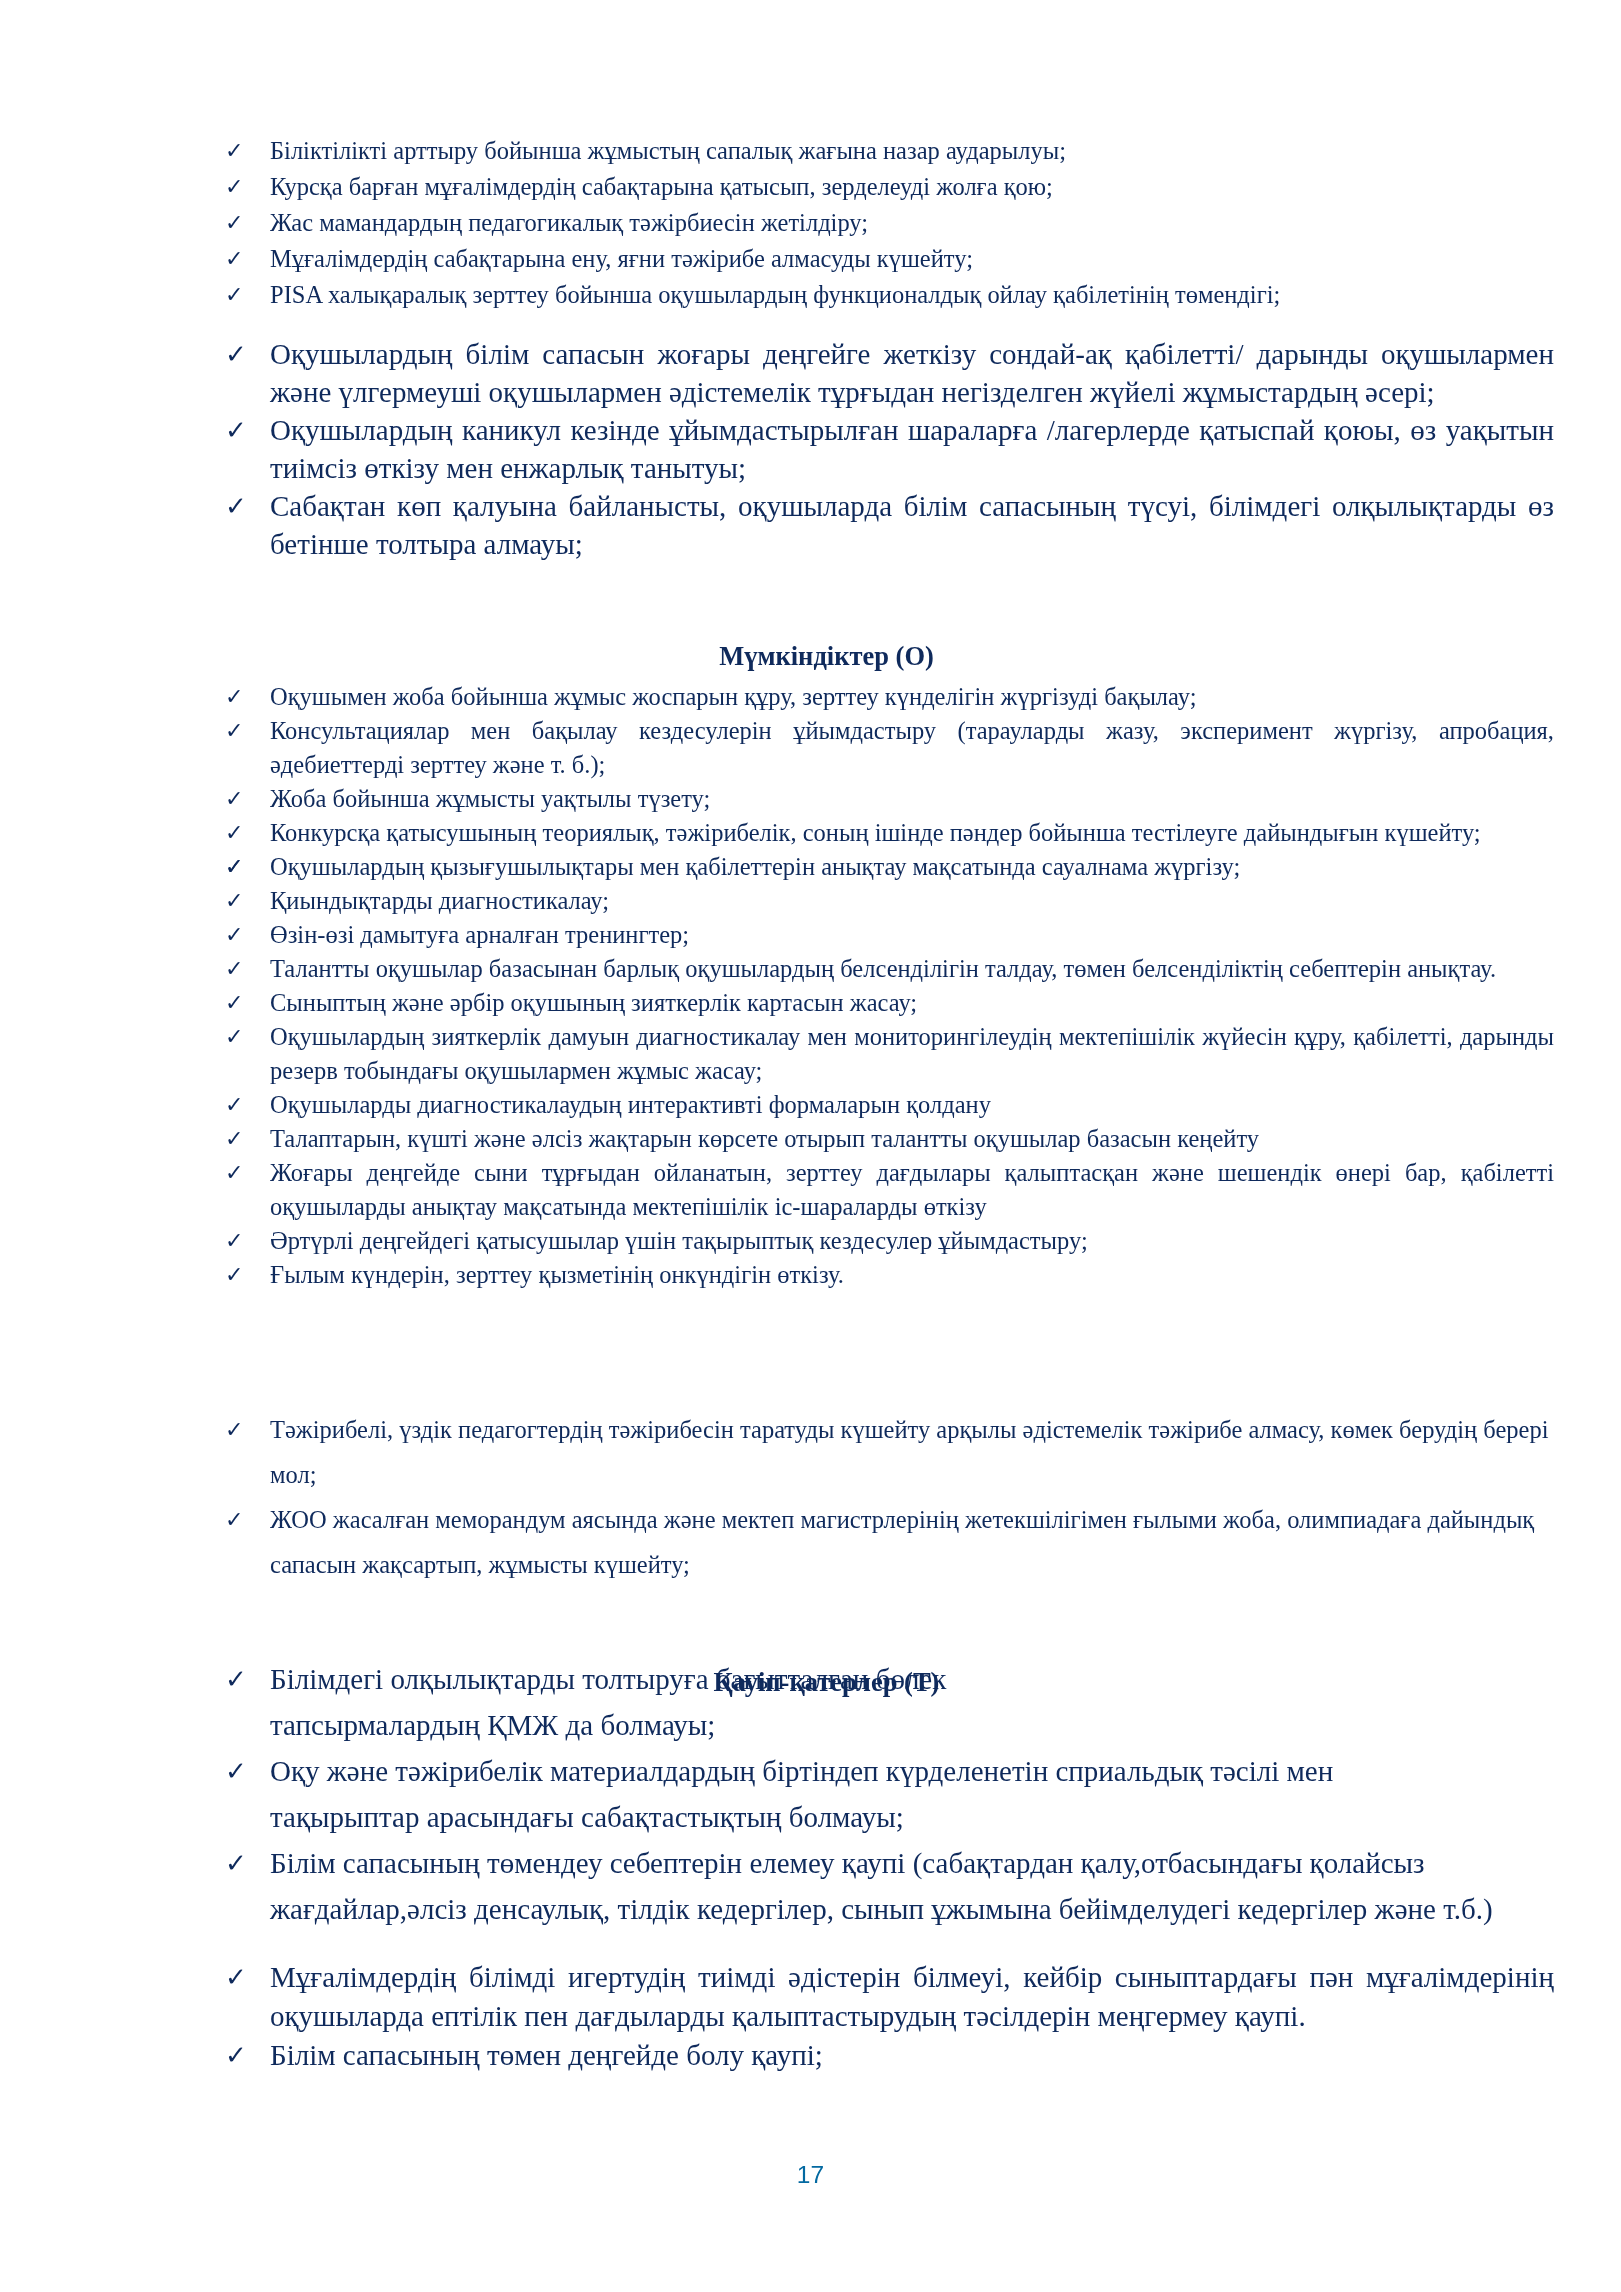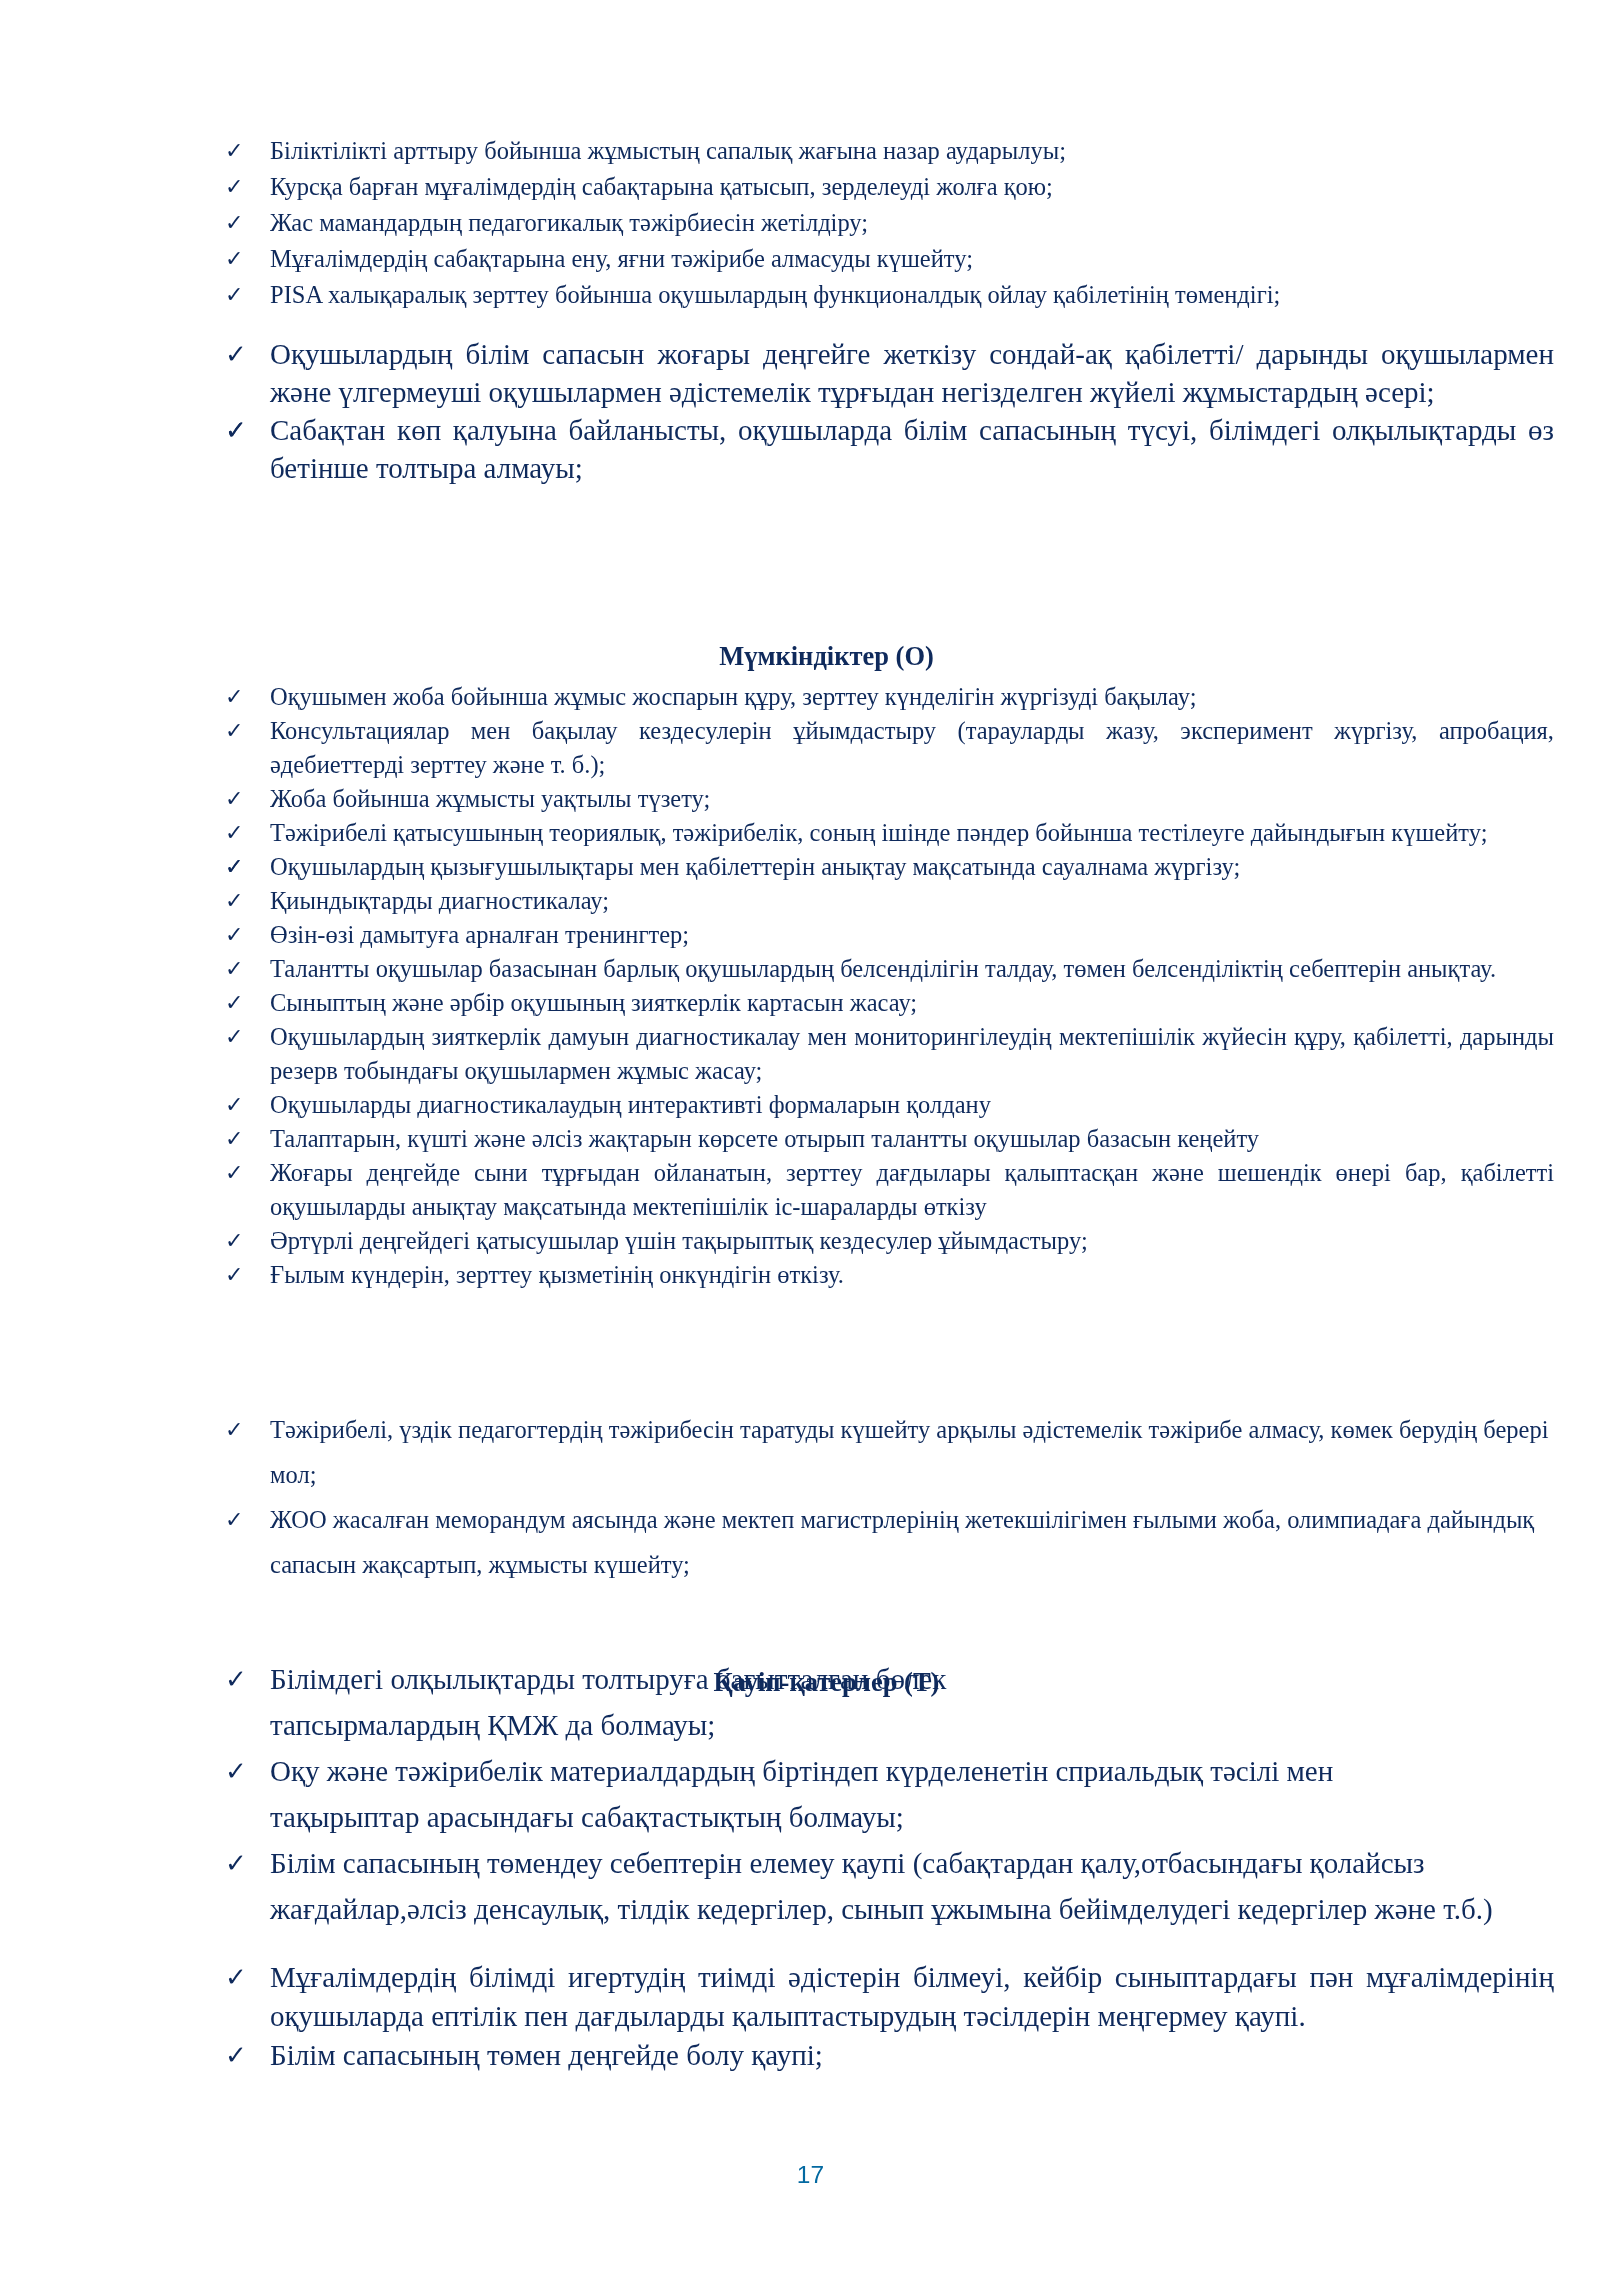--- a/index.html
+++ b/index.html
@@ -43,33 +43,33 @@
       <li><span class="check">✓</span><span>Курсқа барған мұғалімдердің сабақтарына қатысып, зерделеуді жолға қою;</span></li>
       <li><span class="check">✓</span><span>Жас мамандардың педагогикалық тәжірбиесін жетілдіру;</span></li>
       <li><span class="check">✓</span><span>Мұғалімдердің сабақтарына ену, яғни тәжірибе алмасуды күшейту;</span></li>
       <li><span class="check">✓</span><span>PISA халықаралық зерттеу бойынша оқушылардың функционалдық ойлау қабілетінің төмендігі;</span></li>
     </ul>
   </div>
 
   <div class="block" style="top:335px;">
     <ul class="list s2">
       <li><span class="check">✓</span><span>Оқушылардың білім сапасын   жоғары деңгейге жеткізу сондай-ақ қабілетті/ дарынды оқушылармен және үлгермеуші оқушылармен әдістемелік тұрғыдан негізделген жүйелі жұмыстардың әсері;</span></li>
-      <li><span class="check">✓</span></li>
+      <li><span class="check">✓</span><span>Оқушылардың каникул кезінде ұйымдастырылған шараларға /лагерлерде қатыспай қоюы, өз уақытын тиімсіз өткізу мен енжарлық танытуы;</span></li>
       <li><span class="check">✓</span><span>Сабақтан көп қалуына байланысты, оқушыларда білім сапасының түсуі, білімдегі олқылықтарды өз бетінше толтыра алмауы;</span></li>
     </ul>
   </div>
 
   <div class="heading" style="top:641px;">Мүмкіндіктер (О)</div>
 
   <div class="block" style="top:680px;">
     <ul class="list s3">
       <li><span class="check">✓</span><span>Оқушымен жоба бойынша жұмыс жоспарын құру, зерттеу күнделігін жүргізуді бақылау;</span></li>
       <li><span class="check">✓</span><span>Консультациялар мен бақылау кездесулерін ұйымдастыру (тарауларды жазу, эксперимент жүргізу, апробация, әдебиеттерді зерттеу және т. б.);</span></li>
       <li><span class="check">✓</span><span>Жоба бойынша жұмысты уақтылы түзету;</span></li>
-      <li><span class="check">✓</span><span>Тәжірибелі қатысушының теориялық, тәжірибелік, соның ішінде пәндер бойынша тестілеуге дайындығын күшейту;</span></li>
+      <li><span class="check">✓</span><span>Конкурсқа қатысушының теориялық, тәжірибелік, соның ішінде пәндер бойынша тестілеуге дайындығын күшейту;</span></li>
       <li><span class="check">✓</span></li>
       <li><span class="check">✓</span><span>Оқушылардың қызығушылықтары мен қабілеттерін анықтау мақсатында сауалнама жүргізу;</span></li>
       <li><span class="check">✓</span><span>Қиындықтарды диагностикалау;</span></li>
       <li><span class="check">✓</span><span>Өзін-өзі дамытуға арналған тренингтер;</span></li>
       <li><span class="check">✓</span><span>Талантты оқушылар базасынан барлық оқушылардың белсенділігін талдау, төмен белсенділіктің себептерін анықтау.</span></li>
       <li><span class="check">✓</span><span>Сыныптың және әрбір оқушының зияткерлік картасын жасау;</span></li>
       <li><span class="check">✓</span><span>Оқушылардың зияткерлік дамуын диагностикалау мен мониторингілеудің мектепішілік жүйесін құру, қабілетті, дарынды резерв тобындағы оқушылармен жұмыс жасау;</span></li>
       <li><span class="check">✓</span><span>Оқушыларды диагностикалаудың интерактивті формаларын қолдану</span></li>
       <li><span class="check">✓</span><span>Талаптарын, күшті және әлсіз жақтарын көрсете отырып талантты оқушылар базасын кеңейту</span></li>
       <li><span class="check">✓</span><span>Жоғары деңгейде сыни  тұрғыдан ойланатын, зерттеу дағдылары қалыптасқан және шешендік өнері бар, қабілетті оқушыларды анықтау мақсатында мектепішілік іс-шараларды өткізу</span></li>

